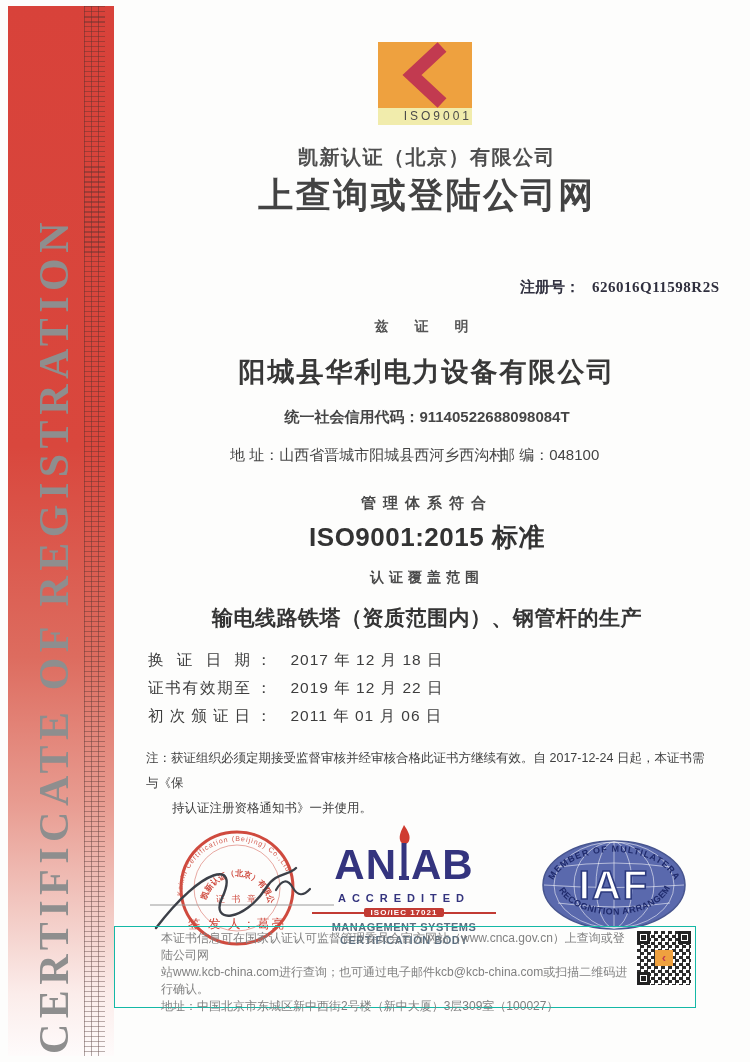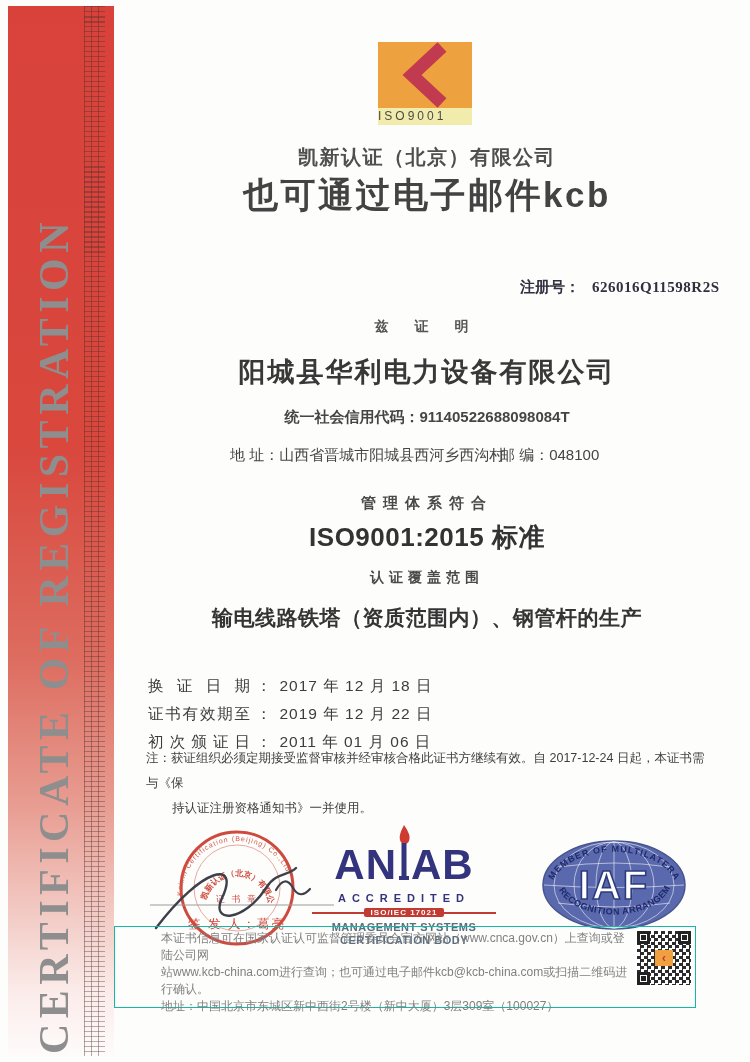--- a/index.html
+++ b/index.html
@@ -11,41 +11,41 @@
   .ladder{position:absolute;left:76px;top:0;bottom:0;width:21px;opacity:.75;
     background:
       repeating-linear-gradient(to bottom,rgba(72,46,44,.5) 0 1.5px,transparent 1.5px 5px),
       repeating-linear-gradient(to right,rgba(72,46,44,.55) 0 1.5px,transparent 1.5px 7px);}
   .side-word{position:absolute;left:30px;top:1054px;transform:rotate(-90deg);transform-origin:0 0;
     white-space:nowrap;font-family:"Liberation Serif","DejaVu Serif",serif;font-weight:bold;
     font-size:42px;letter-spacing:5.5px;color:#8e8e8e;}
   
   .logo-orange{position:absolute;left:378px;top:42px;width:94px;height:66px;background:#eea13f;}
   .logo-strip{position:absolute;left:378px;top:108px;width:94px;height:17px;background:#f1ecac;
-    font-size:12px;letter-spacing:3px;color:#4a4a4a;text-align:left;line-height:17px;}
+    font-size:12px;letter-spacing:3px;color:#4a4a4a;text-align:right;line-height:17px;}
   
   .c{position:absolute;left:114px;width:626px;text-align:center;font-weight:bold;}
   .issuer{top:144px;font-size:20px;font-weight:bold;color:#4f4f4f;letter-spacing:1.5px;}
   .title{top:172px;font-size:35px;font-weight:bold;color:#434343;letter-spacing:2.5px;}
   .reg-row{position:absolute;left:520px;top:278px;font-size:15px;font-weight:bold;color:#30303f;}
   .reg-row .num{font-family:"Liberation Serif","DejaVu Serif",serif;margin-left:12px;letter-spacing:.5px;}
   .certify{top:318px;font-size:14px;letter-spacing:11px;color:#555;}
   .holder-name{top:354px;font-size:27px;font-weight:bold;letter-spacing:2px;color:#383838;}
   .credit{top:408px;font-size:15px;color:#454545;}
   .addr{position:absolute;left:230px;top:446px;font-size:15px;color:#454545;}
   .post{position:absolute;left:500px;top:446px;font-size:15px;color:#454545;}
   .conform{top:494px;font-size:15px;letter-spacing:7px;color:#4a4a4a;}
   .std{top:520px;font-size:26px;font-weight:bold;color:#333;letter-spacing:.5px;}
   .scope-label{top:569px;font-size:14px;letter-spacing:5px;color:#4a4a4a;}
   .scope{top:604px;font-size:21px;font-weight:bold;letter-spacing:.5px;color:#343434;}
   
   .date-row{position:absolute;left:148px;font-size:15.5px;color:#3d3d3d;}
-  .d-lbl{display:inline-block;width:102px;text-align:justify;text-align-last:justify;margin-top:26px;}
+  .d-lbl{display:inline-block;width:102px;text-align:justify;text-align-last:justify;}
   .d-colon{margin:0 8px 0 6px;}
-  .d-val{letter-spacing:1px;}
+  .d-val{letter-spacing:1px;margin-left:11px;}
   
   .note{position:absolute;left:146px;top:746px;width:560px;font-size:12.5px;line-height:25px;color:#3e3e3e;}
   .note .l2{padding-left:26px;}
   
   .stamp-svg{position:absolute;left:148px;top:826px;}
   .anab{position:absolute;left:312px;top:824px;width:184px;text-align:center;}
   .anab-wordwrap{position:relative;height:64px;}
   .anab-word{position:absolute;top:20px;left:0;right:0;font-size:42px;font-weight:800;color:#34347e;
     letter-spacing:1px;line-height:1;}
   .anab-word .gap{display:inline-block;width:14px;}
@@ -80,21 +80,21 @@
   <div class="side-word">CERTIFICATE OF REGISTRATION</div>
 
   <div class="logo-orange">
     <svg width="94" height="66" viewBox="0 0 94 66">
       <polyline points="64,5 34,33 64,61" fill="none" stroke="#c23a50" stroke-width="13"></polyline>
     </svg>
   </div>
   <div class="logo-strip">ISO9001</div>
 
   <div class="c issuer">凯新认证（北京）有限公司</div>
-  <div class="c title">也可通过电子邮件kcb</div>
+  <div class="c title">上查询或登陆公司网</div>
 
   <div class="reg-row">
     <span>注册号：</span><span class="num">626016Q11598R2S</span>
   </div>
 
   <div class="c certify">兹 证 明</div>
   <div class="c holder-name">阳城县华利电力设备有限公司</div>
 
   <div class="c credit">
     <span>统一社会信用代码：</span><span>91140522688098084T</span>

